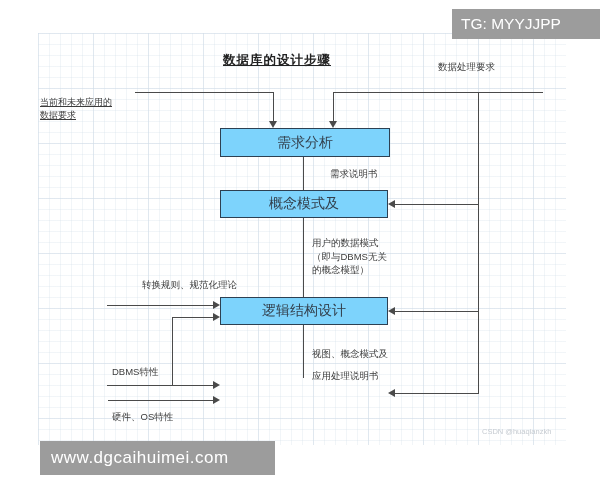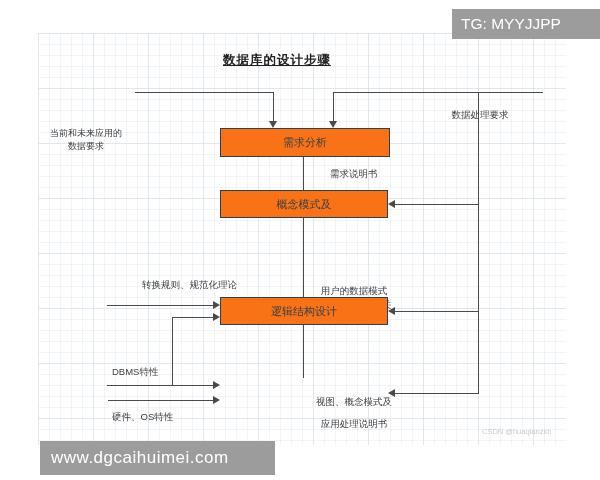--- a/index.html
+++ b/index.html
@@ -15,26 +15,26 @@
       linear-gradient(to bottom, rgba(210,222,232,.55) 1px, transparent 1px),
       linear-gradient(to right, rgba(210,222,232,.30) 1px, transparent 1px),
       linear-gradient(to bottom, rgba(210,222,232,.30) 1px, transparent 1px);
     background-size:55px 55px,55px 55px,11px 11px,11px 11px;
   }
   .title{
     position:absolute;left:177px;top:52px;width:200px;text-align:center;
     font-size:12.5px;font-weight:bold;color:#222;letter-spacing:1px;text-decoration:underline;
   }
   .fbox{
-    position:absolute;background:#f97316;border:1.5px solid #2d4052;
+    position:absolute;background:#7dd3fc;border:1.5px solid #2d4052;
     display:flex;align-items:center;justify-content:center;
-    font-size:11px;color:#33404d;box-sizing:border-box;
+    font-size:14px;color:#33404d;box-sizing:border-box;
   }
   .lbl{position:absolute;font-size:9.5px;color:#3c3c3c;white-space:pre-line;}
-  .lbl.ctr{text-align:center;margin-top:48px;}
+  .lbl.ctr{}
   .line{position:absolute;background:#4a4a4a;}
   .arr{position:absolute;width:0;height:0;}
   .arr.down{border-left:4px solid transparent;border-right:4px solid transparent;border-top:7px solid #4a4a4a;}
   .arr.left{border-top:4px solid transparent;border-bottom:4px solid transparent;border-right:7px solid #4a4a4a;}
   .arr.right{border-top:4px solid transparent;border-bottom:4px solid transparent;border-left:7px solid #4a4a4a;}
   .wm{
     position:absolute;background:#9c9c9c;color:#fff;display:flex;align-items:center;
   }
   .wm-tg{left:452px;top:9px;width:148px;height:30px;font-size:15.5px;padding-left:9px;}
   .wm-site{left:8px;top:441px;width:224px;height:34px;font-size:17px;padding-left:11px;letter-spacing:.5px;margin-left:32px;}
@@ -42,21 +42,21 @@
 </style>
 </head>
 <body>
 
 <div id="screen">
 
   <div class="canvas"></div>
 
   <div class="title">数据库的设计步骤</div>
 
-  <div class="lbl ctr" style="left:40px;top:79px;width:92px;line-height:12.5px;font-size:9px;">当前和未来应用的
+  <div class="lbl ctr" style="left:40px;top:96px;width:92px;line-height:12.5px;font-size:9px;text-decoration:underline;">当前和未来应用的
 数据要求</div>
   <div class="lbl ctr" style="left:438px;top:61px;width:84px;">数据处理要求</div>
   <div class="lbl" style="left:330px;top:168px;">需求说明书</div>
   <div class="lbl ctr" style="left:312px;top:236px;width:84px;line-height:13.5px;">用户的数据模式
 （即与DBMS无关
 的概念模型）</div>
   <div class="lbl" style="left:106px;top:279px;padding-left:36px;">转换规则、规范化理论</div>
   <div class="lbl" style="left:112px;top:366px;">DBMS特性</div>
   <div class="lbl" style="left:112px;top:411px;">硬件、OS特性</div>
   <div class="lbl ctr" style="left:312px;top:343px;width:84px;line-height:22px;">视图、概念模式及

